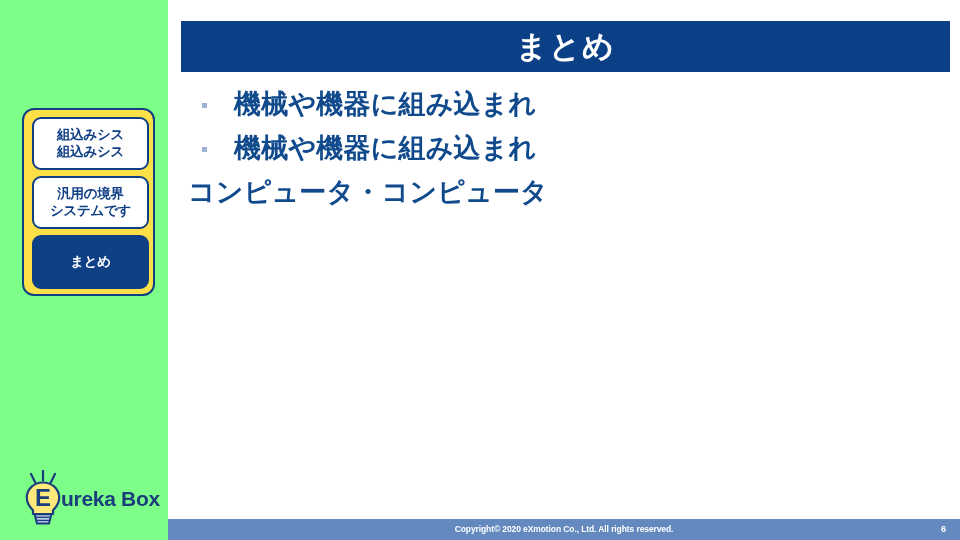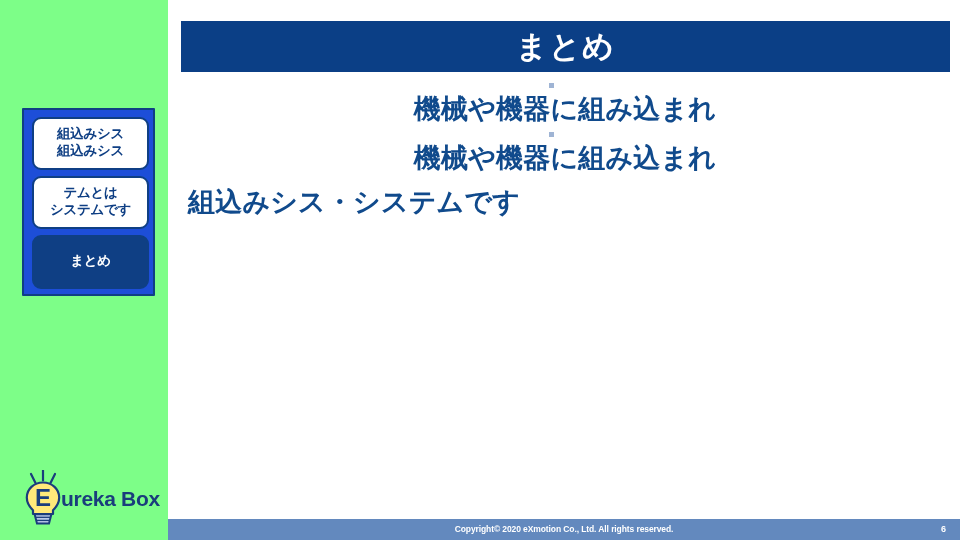--- a/index.html
+++ b/index.html
@@ -34,26 +34,25 @@
     background: #7dfe88;
   }
 
   
   #nav-container {
     position: absolute;
     left: 22px;
     top: 108px;
     width: 133px;
     height: 188px;
-    background: #1d4ed8;
+    background: #fde047;
     border: 2px solid #0f3f84;
-    border-radius: 1px;
+    border-radius: 12px;
     box-sizing: border-box;
     padding: 7px 8px;
-    font-family: Liberation Mono, monospace;
   }
 
   .nav-item {
     box-sizing: border-box;
     width: 117px;
     border: 2px solid #0f3f84;
     border-radius: 9px;
     background: #ffffff;
     color: #0f3f84;
     font-weight: bold;
@@ -119,21 +118,21 @@
     font-weight: bold;
     font-size: 27px;
     line-height: 44px;
     white-space: nowrap;
     display: flex;
     align-items: center;
     letter-spacing: 0.2px;
   }
   .line.lead { padding-left: 0px; }
   .line.tail { padding-left: 0px; }
-  .line.bullet { padding-left: 14px; flex-direction: column; }
+  .line.bullet { padding-left: 14px; }
 
   .bullet-mark {
     display: inline-block;
     width: 5px;
     height: 5px;
     background: #9fb4d4;
     margin-right: 27px;
     flex: 0 0 auto;
     position: relative;
     top: 1px;
@@ -181,21 +180,21 @@
 
     <div id="nav-container">
       <div class="nav-item">
         <span>
           <span>組込みシス</span><br>
           <span>組込みシス</span>
         </span>
       </div>
       <div class="nav-item">
         <span>
-          <span>テムとは</span><br>
+          <span>汎用の境界</span><br>
           <span>システムです</span>
         </span>
       </div>
       <div class="nav-item active">
         <span>まとめ</span>
       </div>
     </div>
 
     <div id="logo">
       <svg width="140" height="58" viewBox="0 0 140 58" xmlns="http://www.w3.org/2000/svg">
@@ -228,21 +227,21 @@
   <div id="body">
     <div class="line bullet">
       <span class="bullet-mark"></span>
       <span>機械や機器に組み込まれ</span>
     </div>
     <div class="line bullet">
       <span class="bullet-mark"></span>
       <span>機械や機器に組み込まれ</span>
     </div>
     <div class="line tail">
-      <span>組込みシス・システムです</span>
+      <span>コンピュータ・コンピュータ</span>
     </div>
   </div>
 
   <div id="footer-bar">
     <div id="footer-copyright">Copyright© 2020 eXmotion Co., Ltd. All rights reserved.</div>
     <div id="footer-page">6</div>
   </div>
 
 </div>
 

